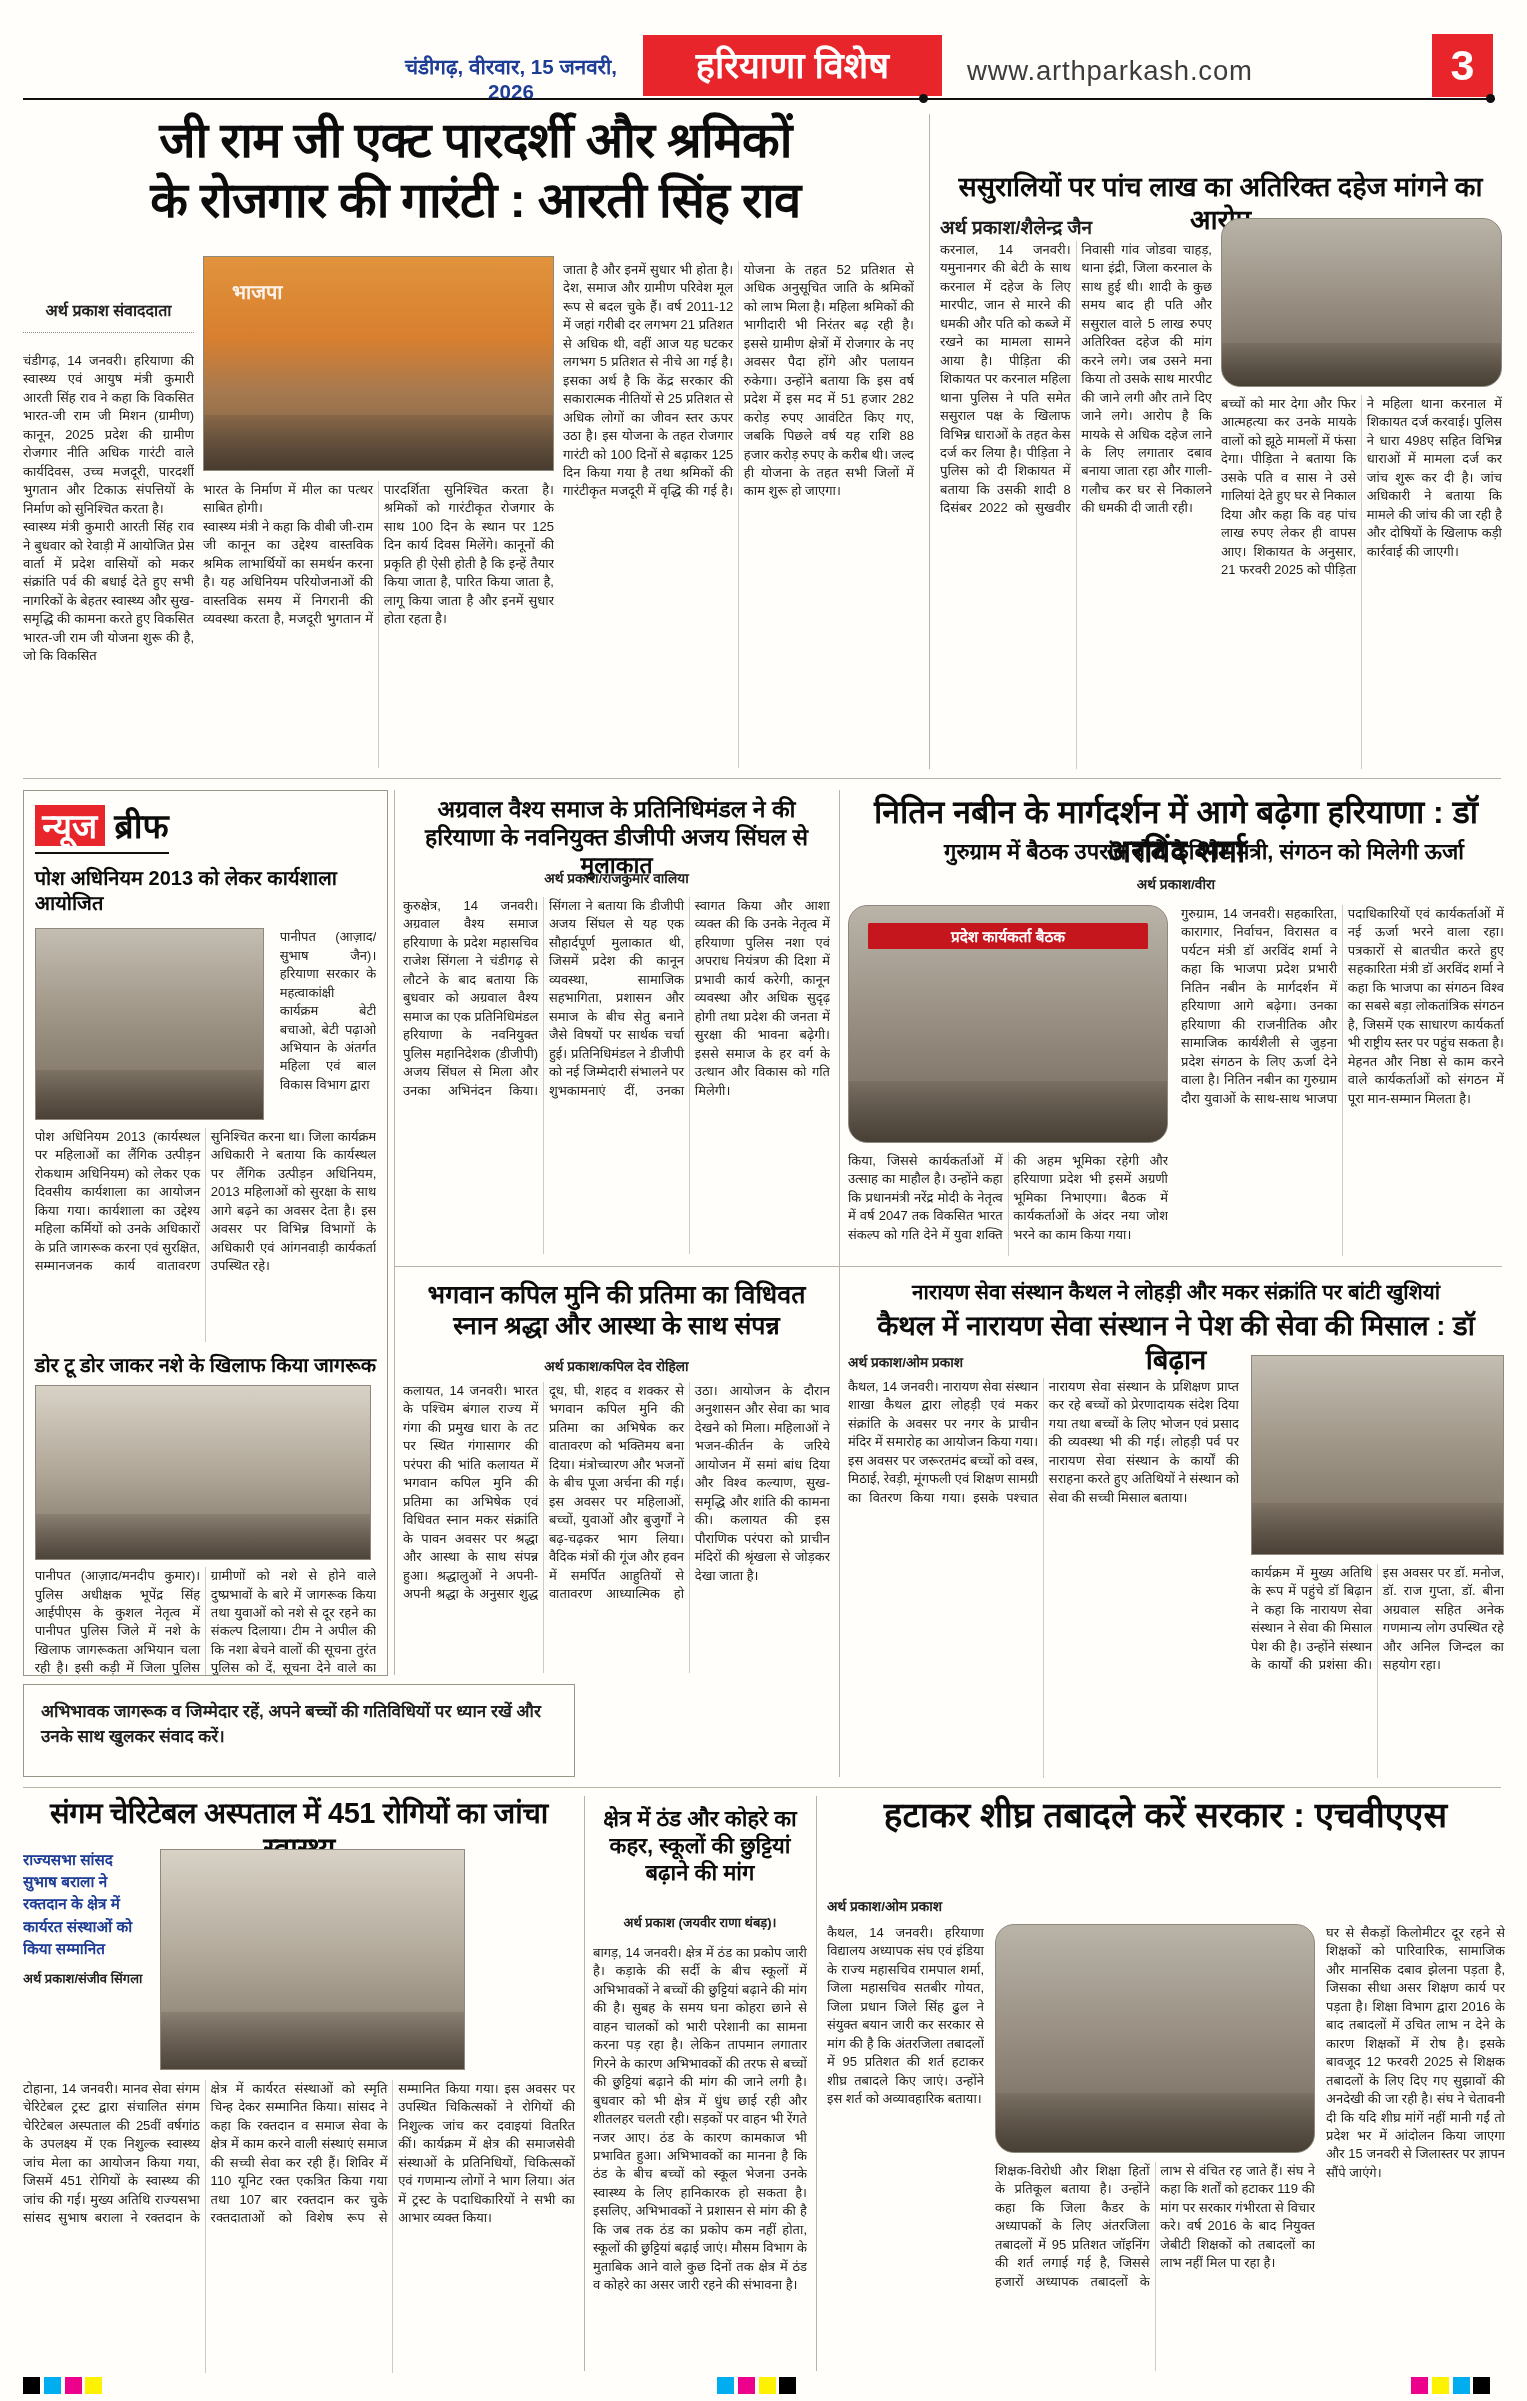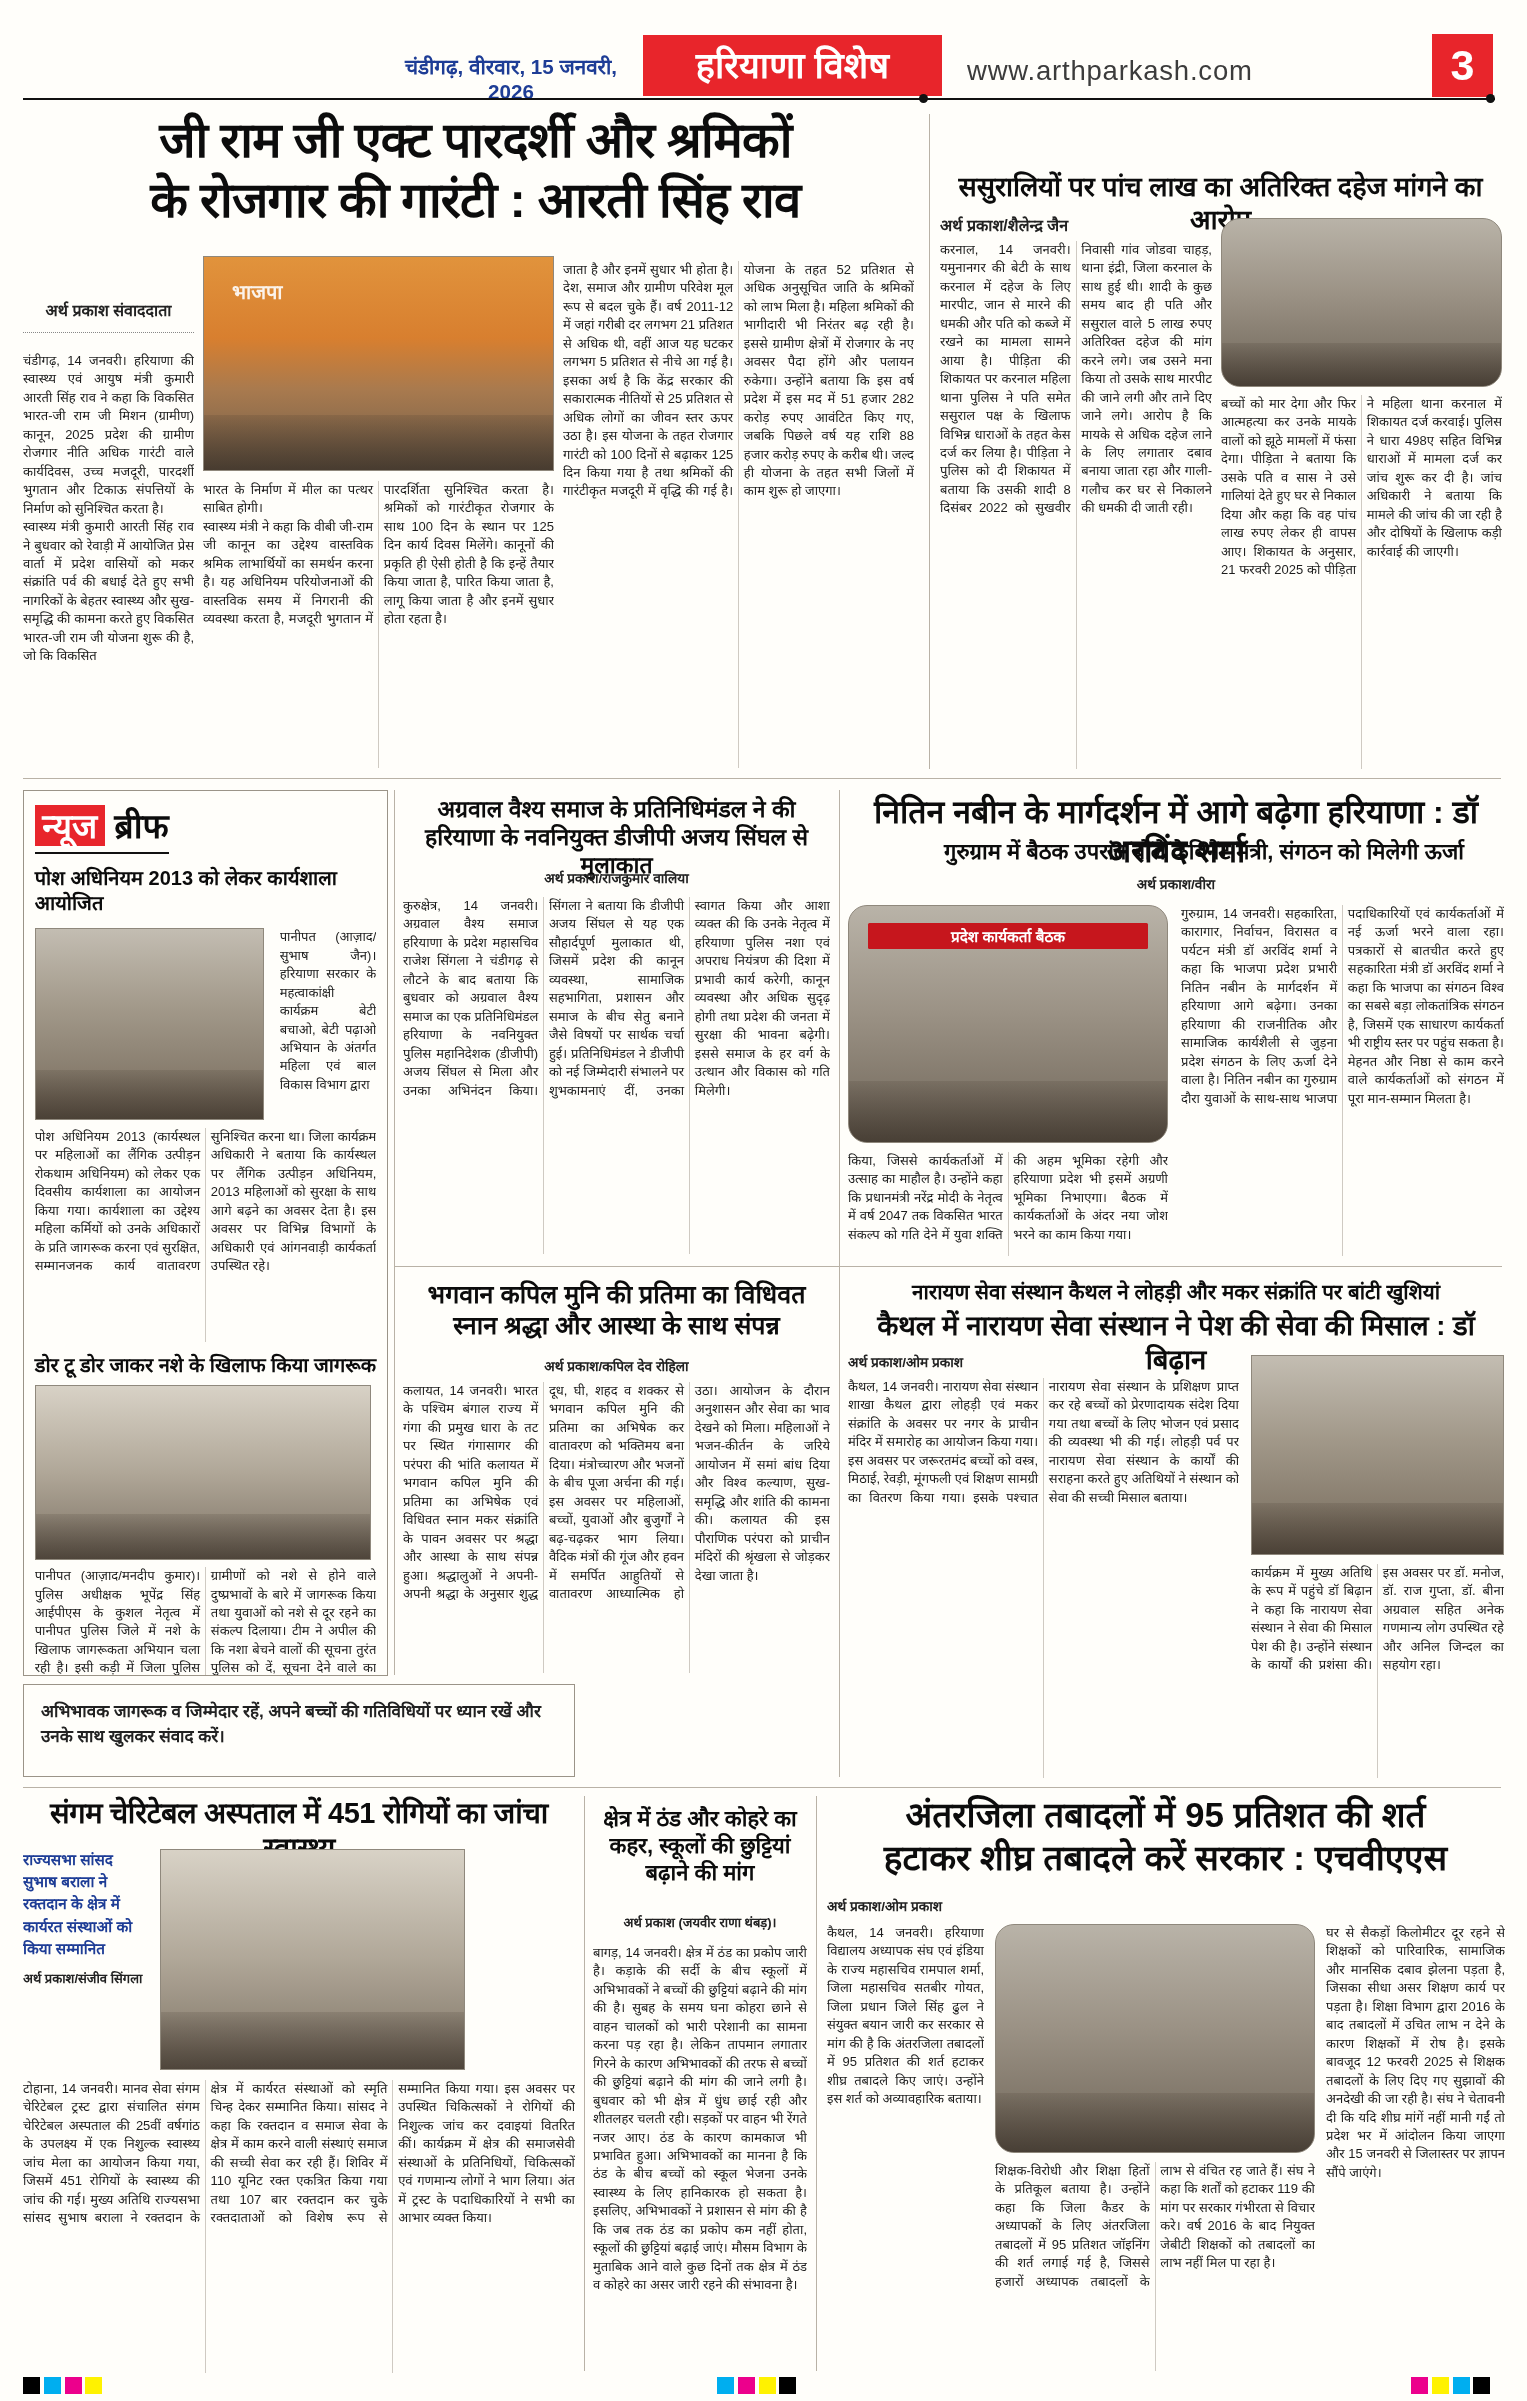--- a/index.html
+++ b/index.html
@@ -50,21 +50,21 @@
   </div>
   <div class="abs body-txt" style="left:23px;top:352px;width:171px;height:416px;">चंडीगढ़, 14 जनवरी। हरियाणा की स्वास्थ्य एवं आयुष मंत्री कुमारी आरती सिंह राव ने कहा कि विकसित भारत-जी राम जी मिशन (ग्रामीण) कानून, 2025 प्रदेश की ग्रामीण रोजगार नीति अधिक गारंटी वाले कार्यदिवस, उच्च मजदूरी, पारदर्शी भुगतान और टिकाऊ संपत्तियों के निर्माण को सुनिश्चित करता है।
 स्वास्थ्य मंत्री कुमारी आरती सिंह राव ने बुधवार को रेवाड़ी में आयोजित प्रेस वार्ता में प्रदेश वासियों को मकर संक्रांति पर्व की बधाई देते हुए सभी नागरिकों के बेहतर स्वास्थ्य और सुख-समृद्धि की कामना करते हुए विकसित भारत-जी राम जी योजना शुरू की है, जो कि विकसित</div>
   <div class="abs body-txt cols2" style="left:203px;top:481px;width:351px;height:287px;">भारत के निर्माण में मील का पत्थर साबित होगी।
 स्वास्थ्य मंत्री ने कहा कि वीबी जी-राम जी कानून का उद्देश्य वास्तविक श्रमिक लाभार्थियों का समर्थन करना है। यह अधिनियम परियोजनाओं की वास्तविक समय में निगरानी की व्यवस्था करता है, मजदूरी भुगतान में पारदर्शिता सुनिश्चित करता है। श्रमिकों को गारंटीकृत रोजगार के साथ 100 दिन के स्थान पर 125 दिन कार्य दिवस मिलेंगे। कानूनों की प्रकृति ही ऐसी होती है कि इन्हें तैयार किया जाता है, पारित किया जाता है, लागू किया जाता है और इनमें सुधार होता रहता है।</div>
   <div class="abs body-txt cols2" style="left:563px;top:261px;width:351px;height:507px;">जाता है और इनमें सुधार भी होता है। देश, समाज और ग्रामीण परिवेश मूल रूप से बदल चुके हैं। वर्ष 2011-12 में जहां गरीबी दर लगभग 21 प्रतिशत से अधिक थी, वहीं आज यह घटकर लगभग 5 प्रतिशत से नीचे आ गई है। इसका अर्थ है कि केंद्र सरकार की सकारात्मक नीतियों से 25 प्रतिशत से अधिक लोगों का जीवन स्तर ऊपर उठा है। इस योजना के तहत रोजगार गारंटी को 100 दिनों से बढ़ाकर 125 दिन किया गया है तथा श्रमिकों की गारंटीकृत मजदूरी में वृद्धि की गई है। योजना के तहत 52 प्रतिशत से अधिक अनुसूचित जाति के श्रमिकों को लाभ मिला है। महिला श्रमिकों की भागीदारी भी निरंतर बढ़ रही है। इससे ग्रामीण क्षेत्रों में रोजगार के नए अवसर पैदा होंगे और पलायन रुकेगा। उन्होंने बताया कि इस वर्ष प्रदेश में इस मद में 51 हजार 282 करोड़ रुपए आवंटित किए गए, जबकि पिछले वर्ष यह राशि 88 हजार करोड़ रुपए के करीब थी। जल्द ही योजना के तहत सभी जिलों में काम शुरू हो जाएगा।</div>
 
   <div class="abs vline" style="left:929px;top:114px;height:655px;"></div>
 
   <div class="abs hl center" style="left:940px;top:171px;width:561px;font-size:27px;">ससुरालियों पर पांच लाख का अतिरिक्त दहेज मांगने का आरोप</div>
-  <div class="abs byline" style="left:940px;top:214px;font-size:16px;">अर्थ प्रकाश/शैलेन्द्र जैन</div>
+  <div class="abs byline" style="left:940px;top:214px;font-size:19px;">अर्थ प्रकाश/शैलेन्द्र जैन</div>
   <div class="abs photo ph-b" style="left:1221px;top:218px;width:281px;height:169px;">
     <div class="ph-band"></div>
   </div>
   <div class="abs body-txt cols2" style="left:940px;top:241px;width:272px;height:528px;">करनाल, 14 जनवरी। यमुनानगर की बेटी के साथ करनाल में दहेज के लिए मारपीट, जान से मारने की धमकी और पति को कब्जे में रखने का मामला सामने आया है। पीड़िता की शिकायत पर करनाल महिला थाना पुलिस ने पति समेत ससुराल पक्ष के खिलाफ विभिन्न धाराओं के तहत केस दर्ज कर लिया है। पीड़िता ने पुलिस को दी शिकायत में बताया कि उसकी शादी 8 दिसंबर 2022 को सुखवीर निवासी गांव जोडवा चाहड़, थाना इंद्री, जिला करनाल के साथ हुई थी। शादी के कुछ समय बाद ही पति और ससुराल वाले 5 लाख रुपए अतिरिक्त दहेज की मांग करने लगे। जब उसने मना किया तो उसके साथ मारपीट की जाने लगी और ताने दिए जाने लगे। आरोप है कि मायके से अधिक दहेज लाने के लिए लगातार दबाव बनाया जाता रहा और गाली-गलौच कर घर से निकालने की धमकी दी जाती रही।</div>
   <div class="abs body-txt cols2" style="left:1221px;top:395px;width:281px;height:374px;">बच्चों को मार देगा और फिर आत्महत्या कर उनके मायके वालों को झूठे मामलों में फंसा देगा। पीड़िता ने बताया कि उसके पति व सास ने उसे गालियां देते हुए घर से निकाल दिया और कहा कि वह पांच लाख रुपए लेकर ही वापस आए। शिकायत के अनुसार, 21 फरवरी 2025 को पीड़िता ने महिला थाना करनाल में शिकायत दर्ज करवाई। पुलिस ने धारा 498ए सहित विभिन्न धाराओं में मामला दर्ज कर जांच शुरू कर दी है। जांच अधिकारी ने बताया कि मामले की जांच की जा रही है और दोषियों के खिलाफ कड़ी कार्रवाई की जाएगी।</div>
 
   <div class="abs hline" style="left:23px;top:778px;width:1478px;"></div>
 
   <div class="abs" style="left:23px;top:790px;width:365px;height:886px;border:1.5px solid #9b9488;box-sizing:border-box;padding:10.7px;overflow:hidden;">
     <div style="font-size:34px;font-weight:900;border-bottom:2.3px solid #111;display:inline-block;padding-bottom:4.6px;">
@@ -135,21 +135,20 @@
 
   <div class="abs vline" style="left:584px;top:1796px;height:575px;"></div>
 
   <div class="abs hl center" style="left:593px;top:1806px;width:214px;font-size:22px;">क्षेत्र में ठंड और कोहरे का कहर, स्कूलों की छुट्टियां बढ़ाने की मांग</div>
   <div class="abs byline center" style="left:593px;top:1913px;width:214px;font-size:13px;">अर्थ प्रकाश (जयवीर राणा थंबड़)।</div>
   <div class="abs body-txt" style="left:593px;top:1944px;width:214px;height:427px;">बागड़, 14 जनवरी। क्षेत्र में ठंड का प्रकोप जारी है। कड़ाके की सर्दी के बीच स्कूलों में अभिभावकों ने बच्चों की छुट्टियां बढ़ाने की मांग की है। सुबह के समय घना कोहरा छाने से वाहन चालकों को भारी परेशानी का सामना करना पड़ रहा है। लेकिन तापमान लगातार गिरने के कारण अभिभावकों की तरफ से बच्चों की छुट्टियां बढ़ाने की मांग की जाने लगी है। बुधवार को भी क्षेत्र में धुंध छाई रही और शीतलहर चलती रही। सड़कों पर वाहन भी रेंगते नजर आए। ठंड के कारण कामकाज भी प्रभावित हुआ। अभिभावकों का मानना है कि ठंड के बीच बच्चों को स्कूल भेजना उनके स्वास्थ्य के लिए हानिकारक हो सकता है। इसलिए, अभिभावकों ने प्रशासन से मांग की है कि जब तक ठंड का प्रकोप कम नहीं होता, स्कूलों की छुट्टियां बढ़ाई जाएं। मौसम विभाग के मुताबिक आने वाले कुछ दिनों तक क्षेत्र में ठंड व कोहरे का असर जारी रहने की संभावना है।</div>
 
   <div class="abs vline" style="left:816px;top:1796px;height:575px;"></div>
 
   <div class="abs hl center" style="left:827px;top:1794px;width:677px;font-size:35px;">
-    <div>अंतरजिला तबादलों में 95 प्रतिशत की शर्त</div>
     <div>हटाकर शीघ्र तबादले करें सरकार : एचवीएएस</div>
   </div>
   <div class="abs byline" style="left:827px;top:1896px;font-size:13.7px;">अर्थ प्रकाश/ओम प्रकाश</div>
   <div class="abs body-txt" style="left:827px;top:1924px;width:157px;height:447px;">कैथल, 14 जनवरी। हरियाणा विद्यालय अध्यापक संघ एवं इंडिया के राज्य महासचिव रामपाल शर्मा, जिला महासचिव सतबीर गोयत, जिला प्रधान जिले सिंह ढुल ने संयुक्त बयान जारी कर सरकार से मांग की है कि अंतरजिला तबादलों में 95 प्रतिशत की शर्त हटाकर शीघ्र तबादले किए जाएं। उन्होंने इस शर्त को अव्यावहारिक बताया।</div>
   <div class="abs photo ph-b" style="left:995px;top:1924px;width:320px;height:229px;">
     <div class="ph-band"></div>
   </div>
   <div class="abs body-txt cols2" style="left:995px;top:2162px;width:320px;height:209px;">शिक्षक-विरोधी और शिक्षा हितों के प्रतिकूल बताया है। उन्होंने कहा कि जिला कैडर के अध्यापकों के लिए अंतरजिला तबादलों में 95 प्रतिशत जॉइनिंग की शर्त लगाई गई है, जिससे हजारों अध्यापक तबादलों के लाभ से वंचित रह जाते हैं। संघ ने कहा कि शर्तों को हटाकर 119 की मांग पर सरकार गंभीरता से विचार करे। वर्ष 2016 के बाद नियुक्त जेबीटी शिक्षकों को तबादलों का लाभ नहीं मिल पा रहा है।</div>
   <div class="abs body-txt" style="left:1326px;top:1924px;width:179px;height:447px;">घर से सैकड़ों किलोमीटर दूर रहने से शिक्षकों को पारिवारिक, सामाजिक और मानसिक दबाव झेलना पड़ता है, जिसका सीधा असर शिक्षण कार्य पर पड़ता है। शिक्षा विभाग द्वारा 2016 के बाद तबादलों में उचित लाभ न देने के कारण शिक्षकों में रोष है। इसके बावजूद 12 फरवरी 2025 से शिक्षक तबादलों के लिए दिए गए सुझावों की अनदेखी की जा रही है। संघ ने चेतावनी दी कि यदि शीघ्र मांगें नहीं मानी गईं तो प्रदेश भर में आंदोलन किया जाएगा और 15 जनवरी से जिलास्तर पर ज्ञापन सौंपे जाएंगे।</div>
 

